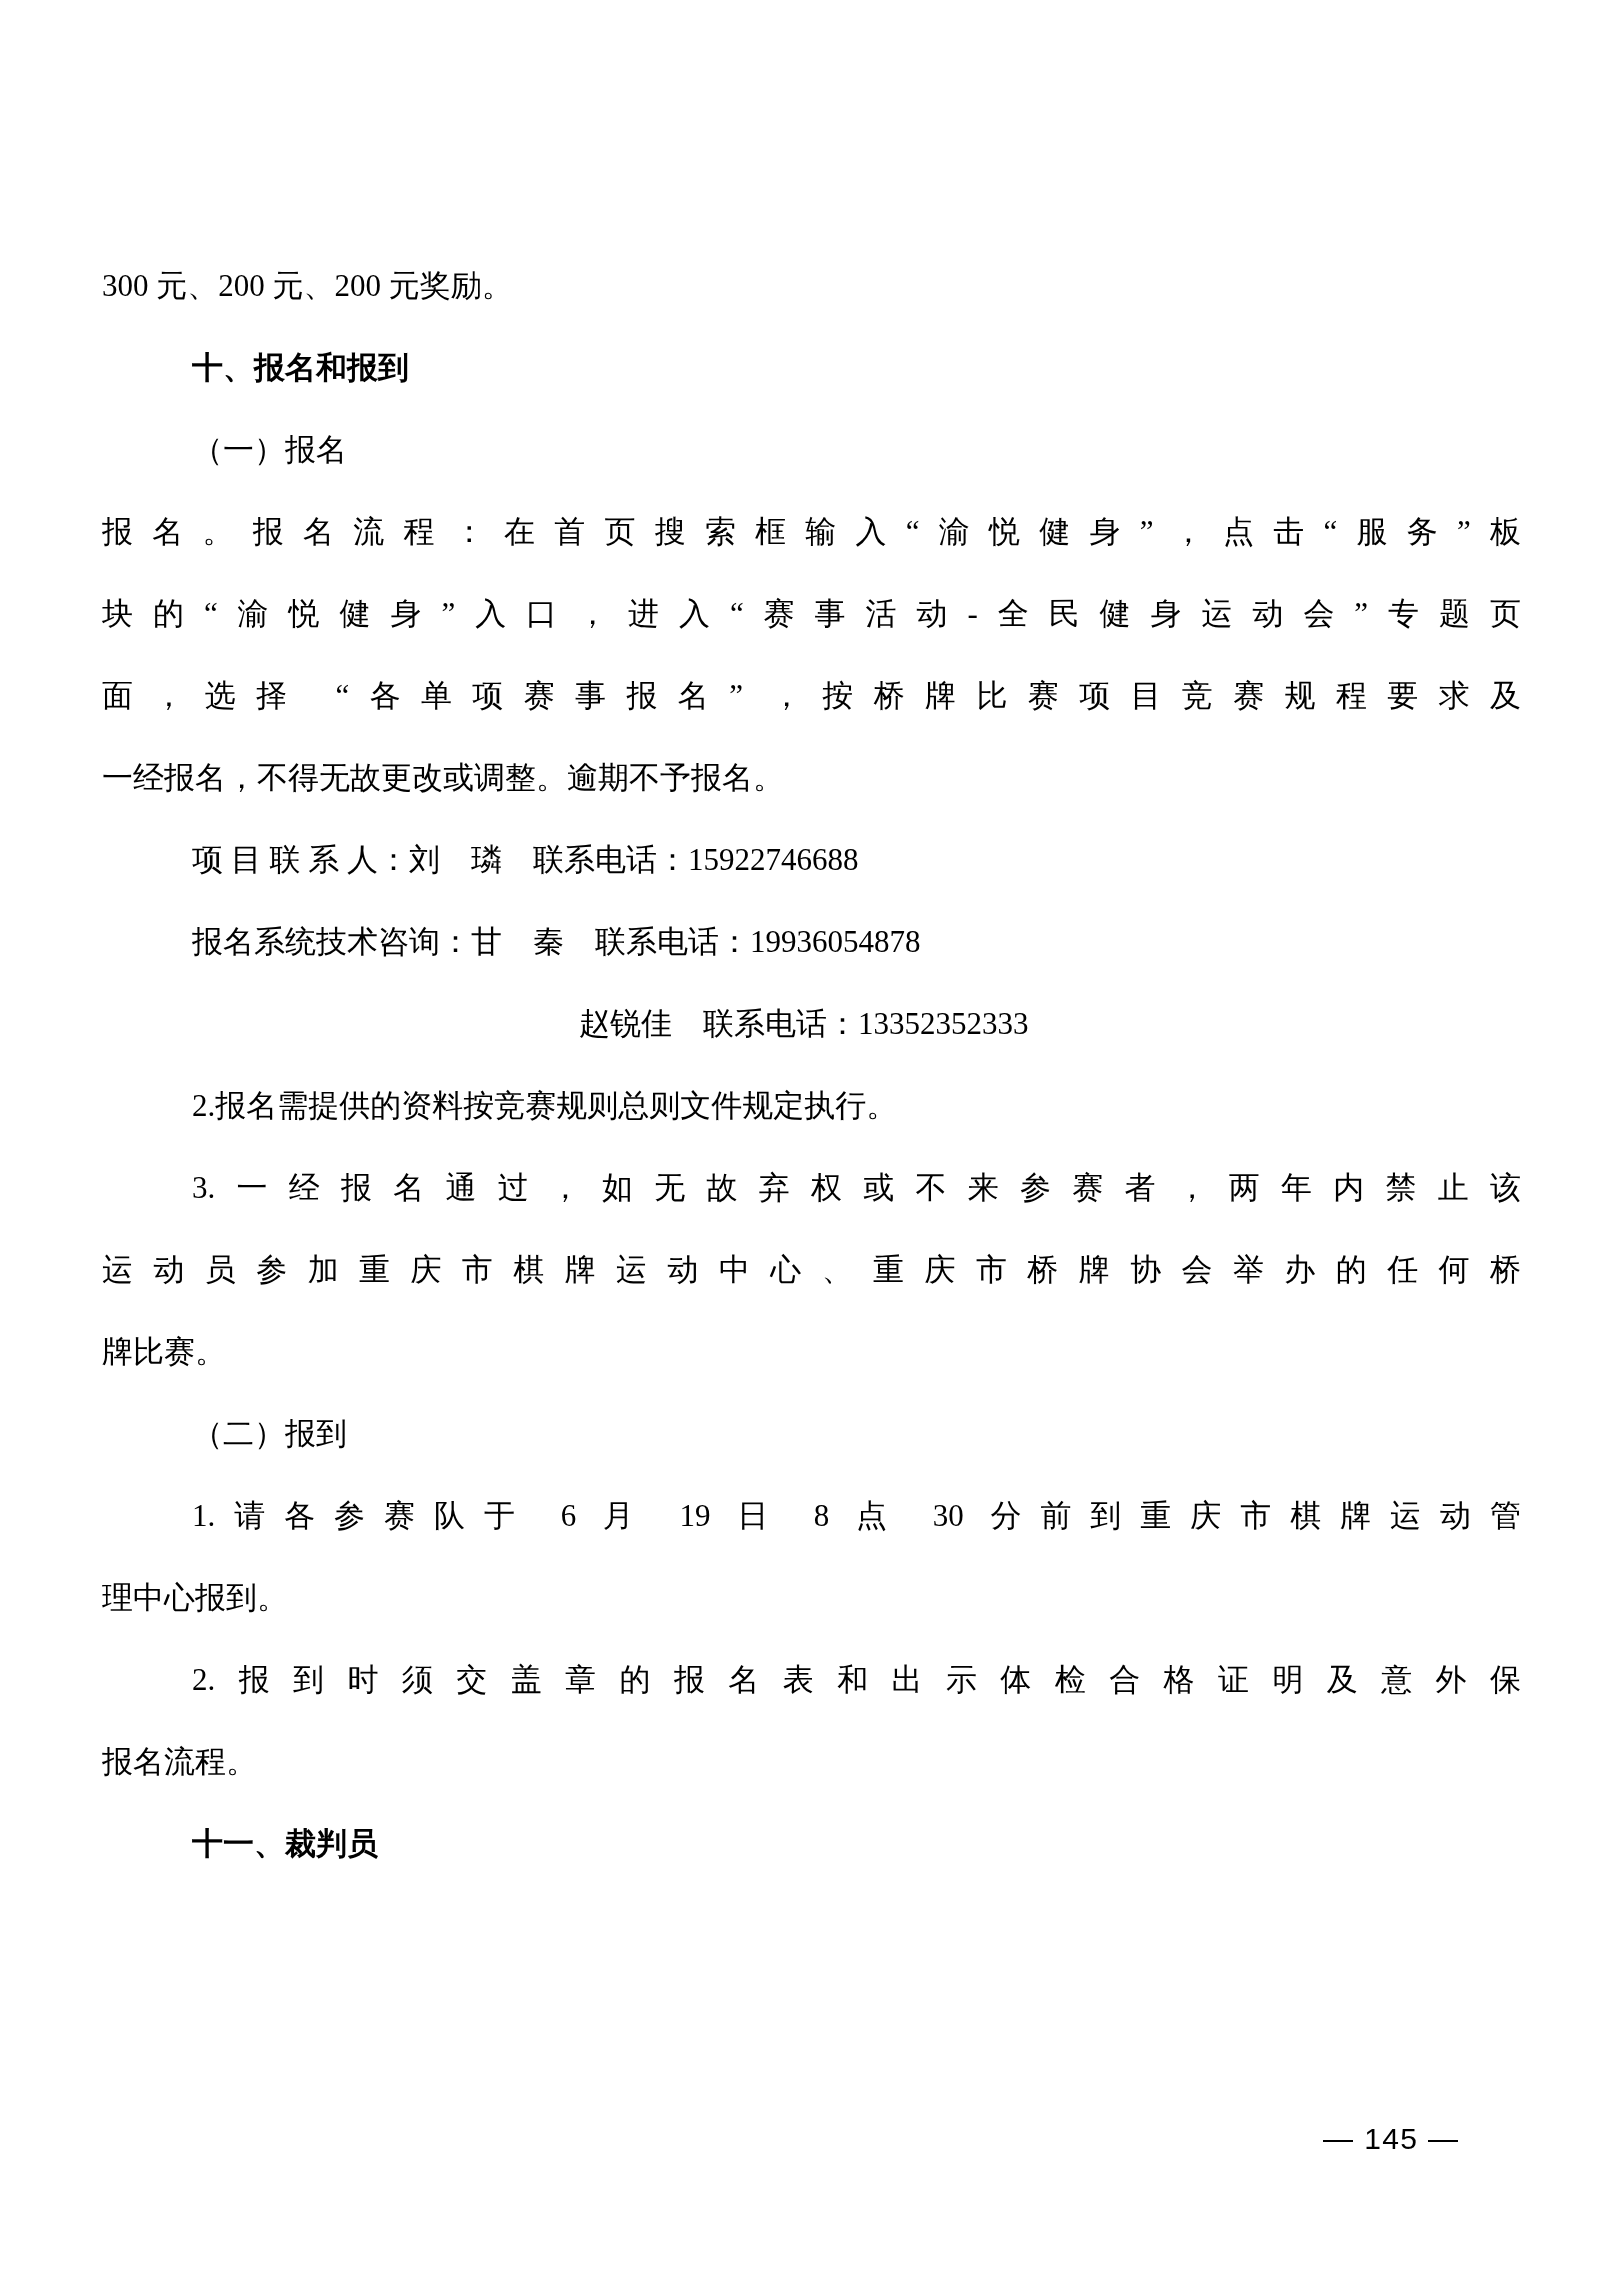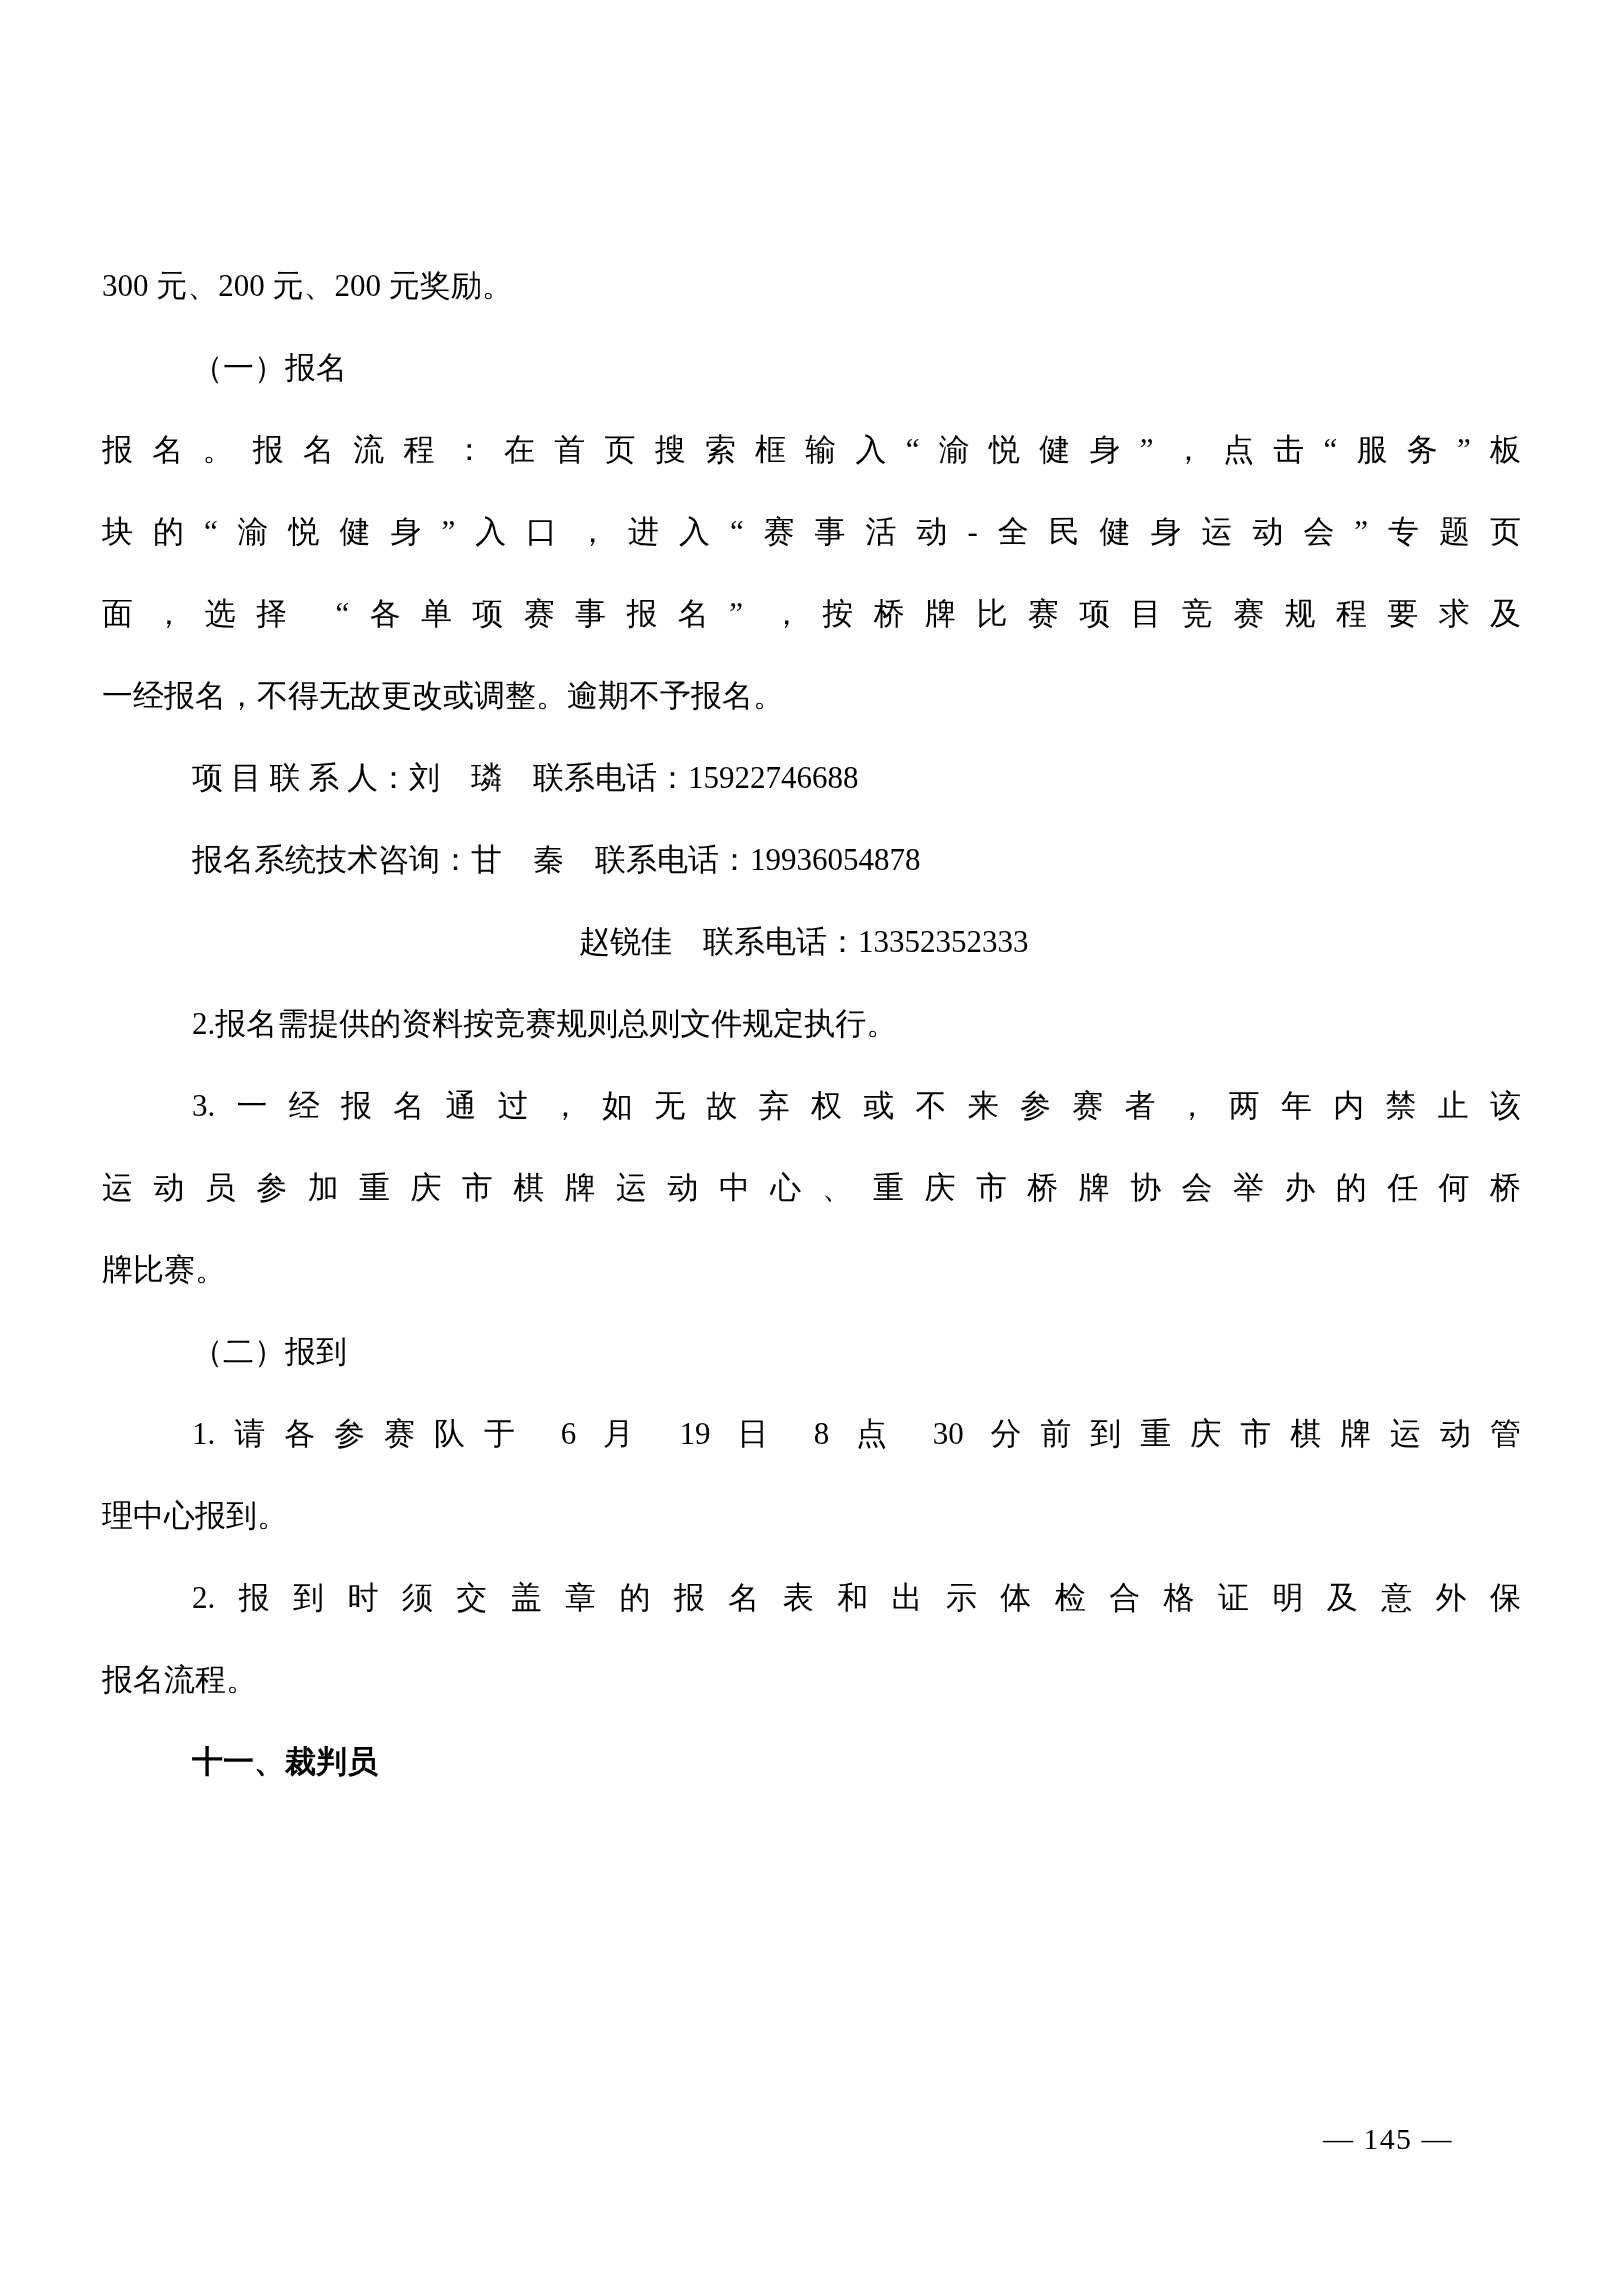--- a/index.html
+++ b/index.html
@@ -37,30 +37,31 @@
   .heading {
     font-family: "Liberation Sans", "DejaVu Sans", sans-serif;
     font-weight: 700;
   }
   .contact3 { padding-left: 477px; }
   .page-number {
     position: absolute;
     left: 1323px;
     top: 2122px;
     font-size: 30px;
-    font-family: Liberation Serif, serif;
+    font-family: Liberation Sans, sans-serif;
     letter-spacing: 1.4px;
     color: #000000;
   }
 </style>
 </head>
 <body>
 
 <div class="doc">
   <div class="line">300 元、200 元、200 元奖励。</div>
+  <div class="line heading indent">十、报名和报到</div>
   <div class="line indent">（一）报名</div>
   <div class="line fill">报名。报名流程：在首页搜索框输入“渝悦健身”，点击“服务”板</div>
   <div class="line fill">块的“渝悦健身”入口，进入“赛事活动-全民健身运动会”专题页</div>
   <div class="line fill">面，选择 “各单项赛事报名” ，按桥牌比赛项目竞赛规程要求及</div>
   <div class="line">一经报名，不得无故更改或调整。逾期不予报名。</div>
   <div class="line indent">项 目 联 系 人：刘　璘　联系电话：15922746688</div>
   <div class="line indent">报名系统技术咨询：甘　秦　联系电话：19936054878</div>
   <div class="line contact3">赵锐佳　联系电话：13352352333</div>
   <div class="line indent">2.报名需提供的资料按竞赛规则总则文件规定执行。</div>
   <div class="line indent fill">3.一经报名通过，如无故弃权或不来参赛者，两年内禁止该</div>

